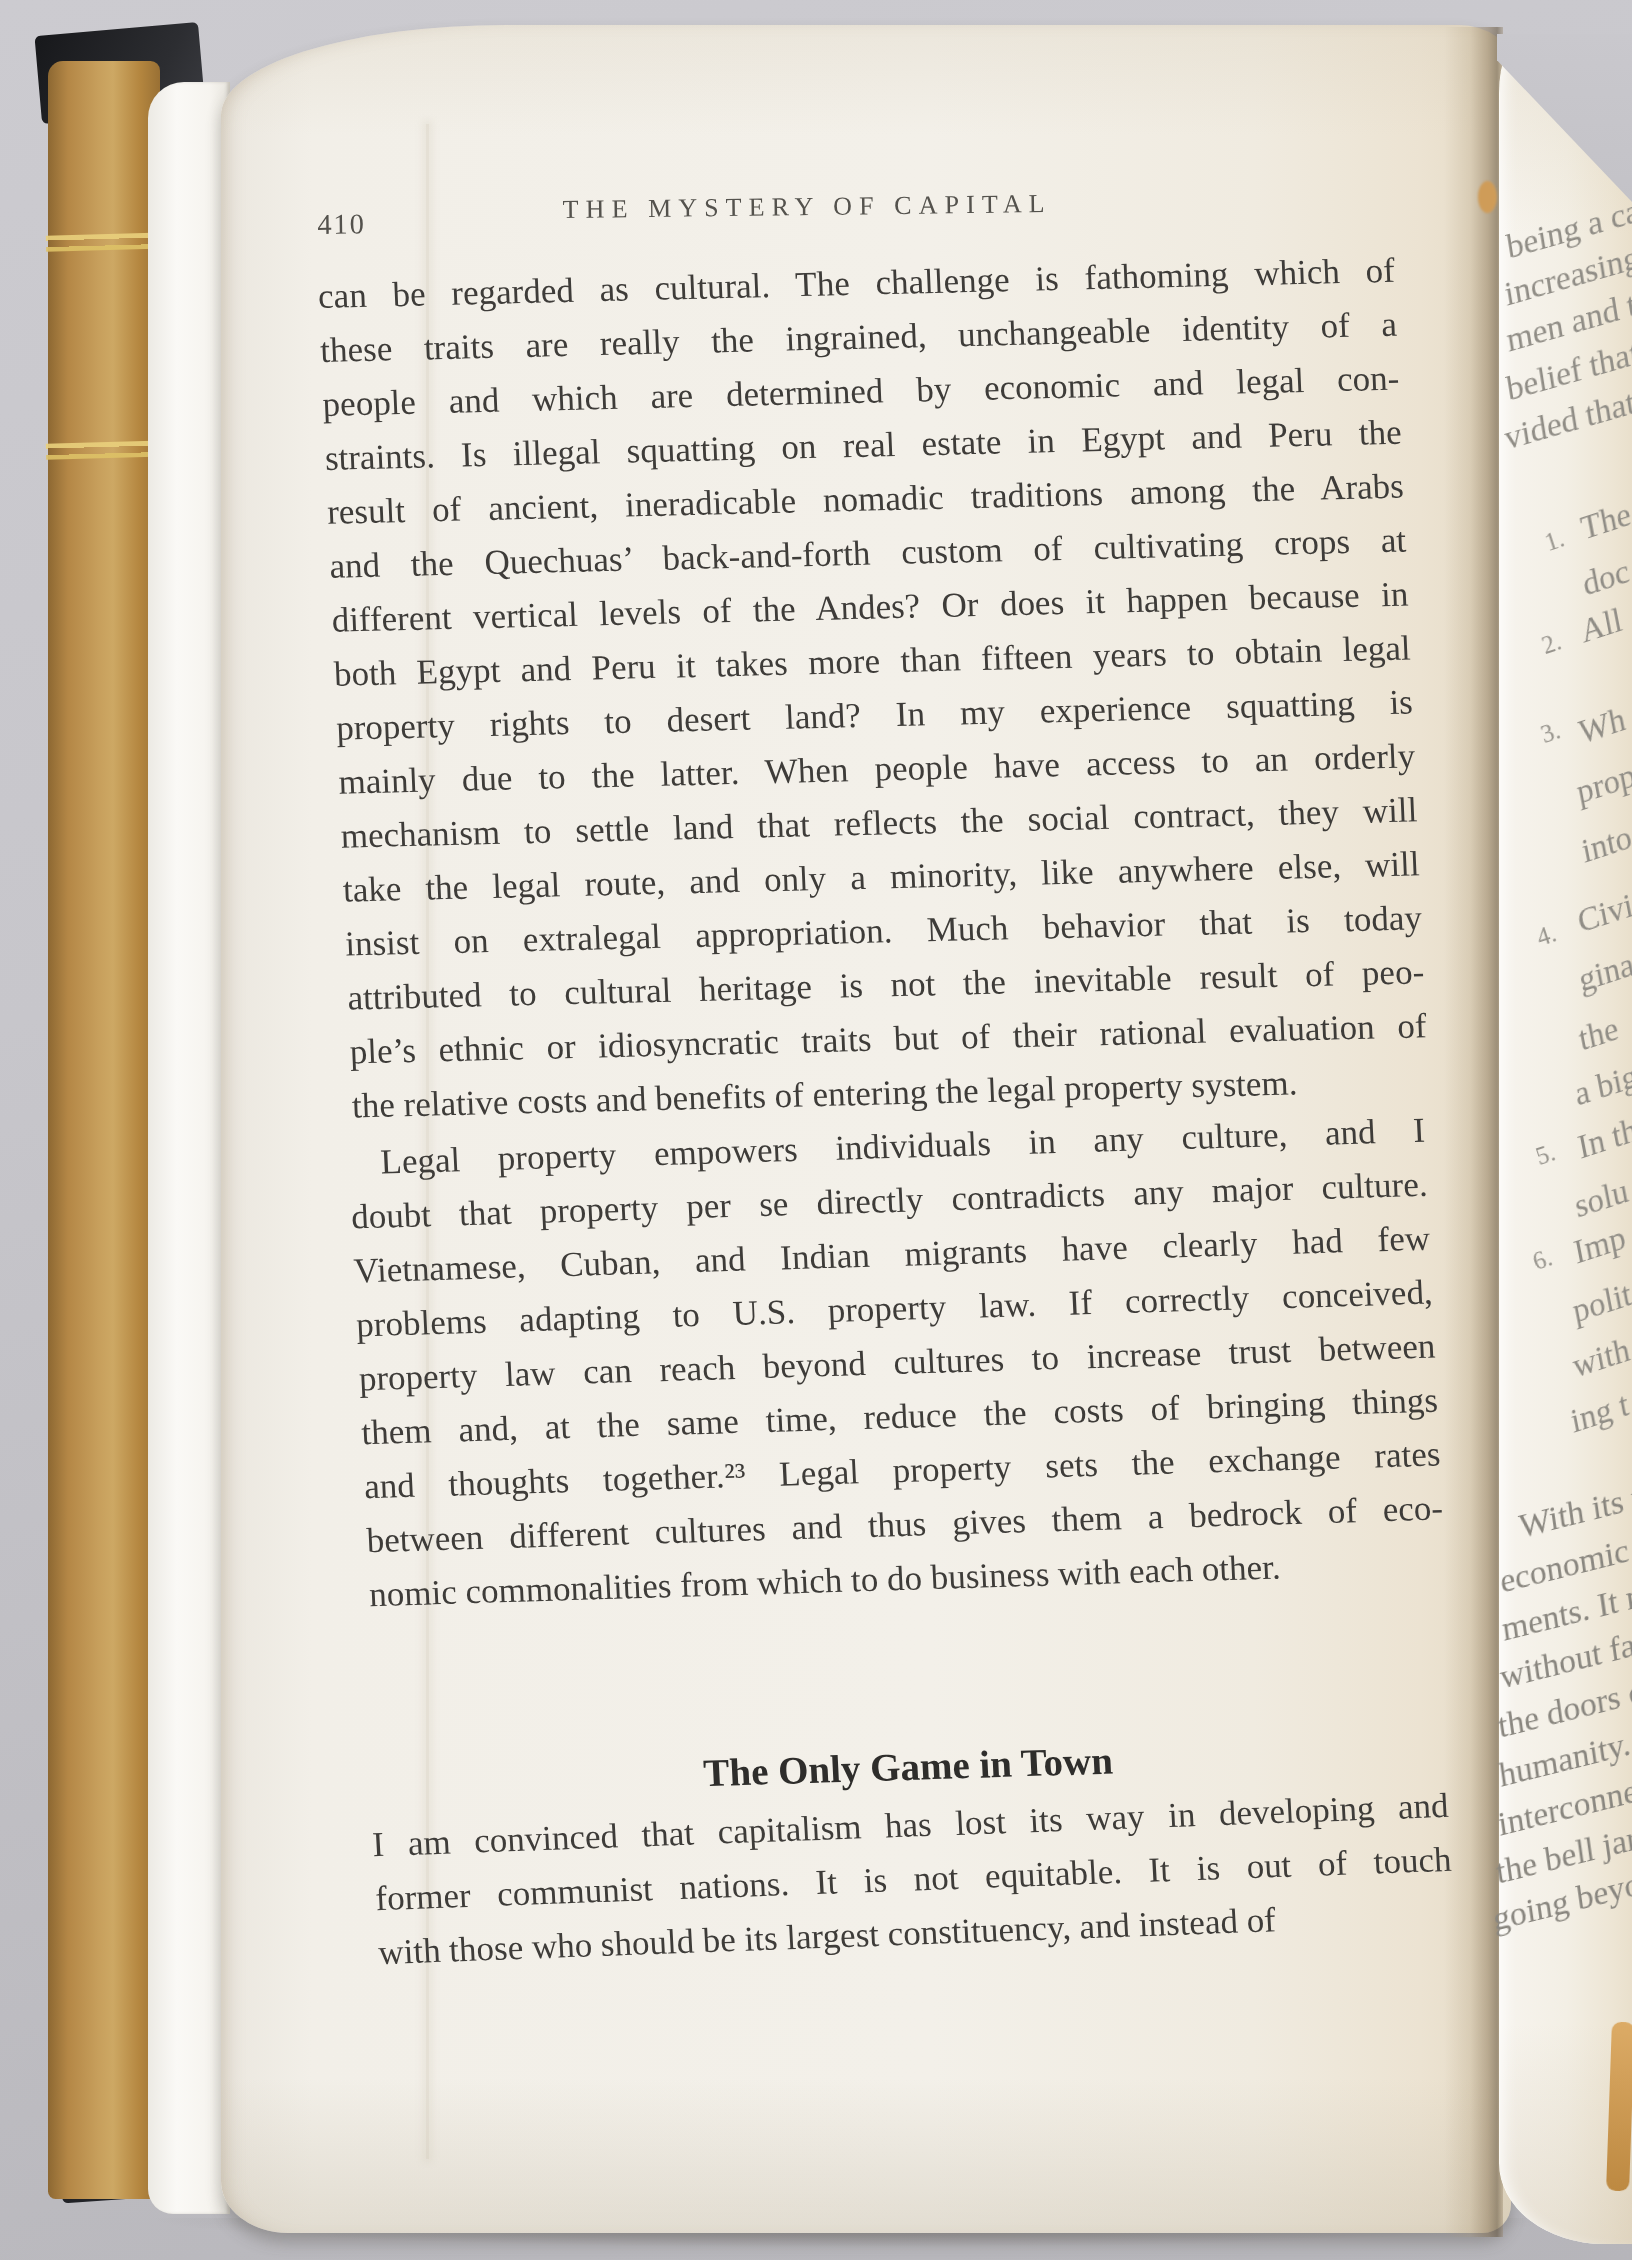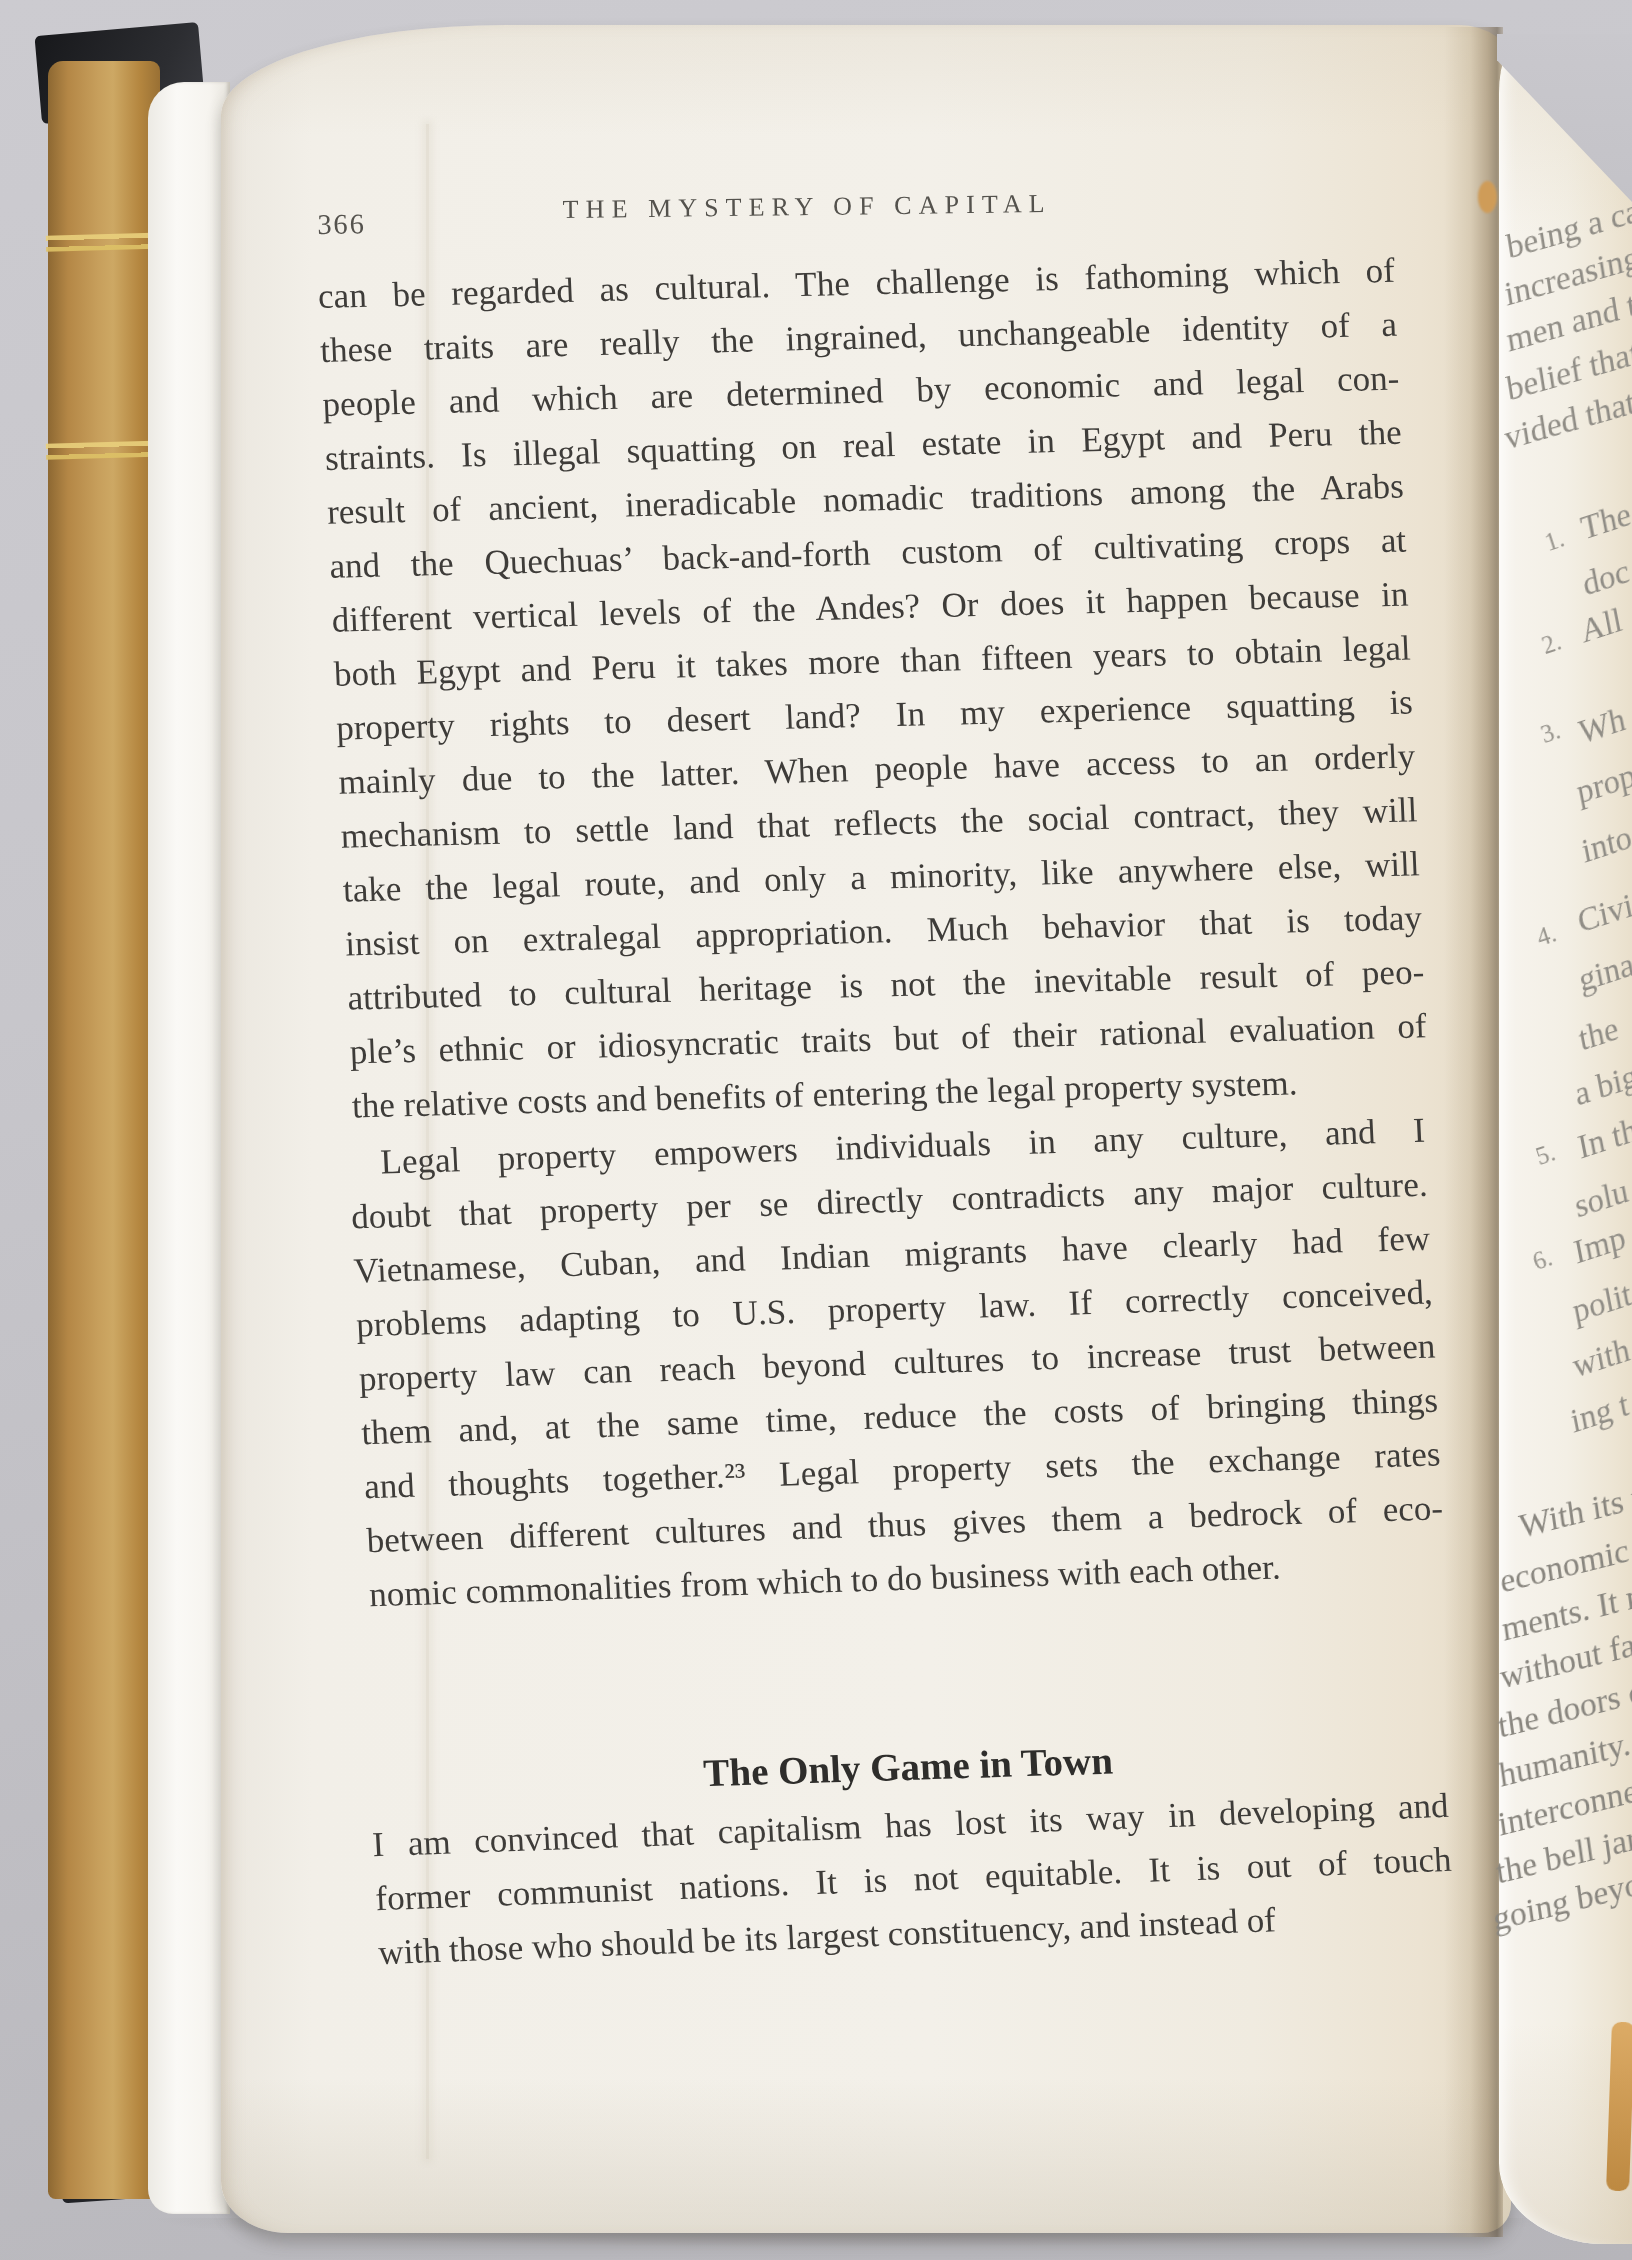--- a/index.html
+++ b/index.html
@@ -94,21 +94,21 @@
     <div class="band" style="top:381px"></div>
   </div>
 
   <div class="floor-shadow"></div>
   <div class="page-stack"></div>
 
   <div class="main-page"></div>
   <div class="page-crease"></div>
 
   <div class="page-header">
-    <div class="page-num">366</div>
+    <div class="page-num">410</div>
     <div class="running-title">THE MYSTERY OF CAPITAL</div>
   </div>
 
   <div class="text-block">
     <div class="para p0">
         <div class="line">can be regarded as cultural. The challenge is fathoming which of</div>
         <div class="line">these traits are really the ingrained, unchangeable identity of a</div>
         <div class="line">people and which are determined by economic and legal con-</div>
         <div class="line">straints. Is illegal squatting on real estate in Egypt and Peru the</div>
         <div class="line">result of ancient, ineradicable nomadic traditions among the Arabs</div>

